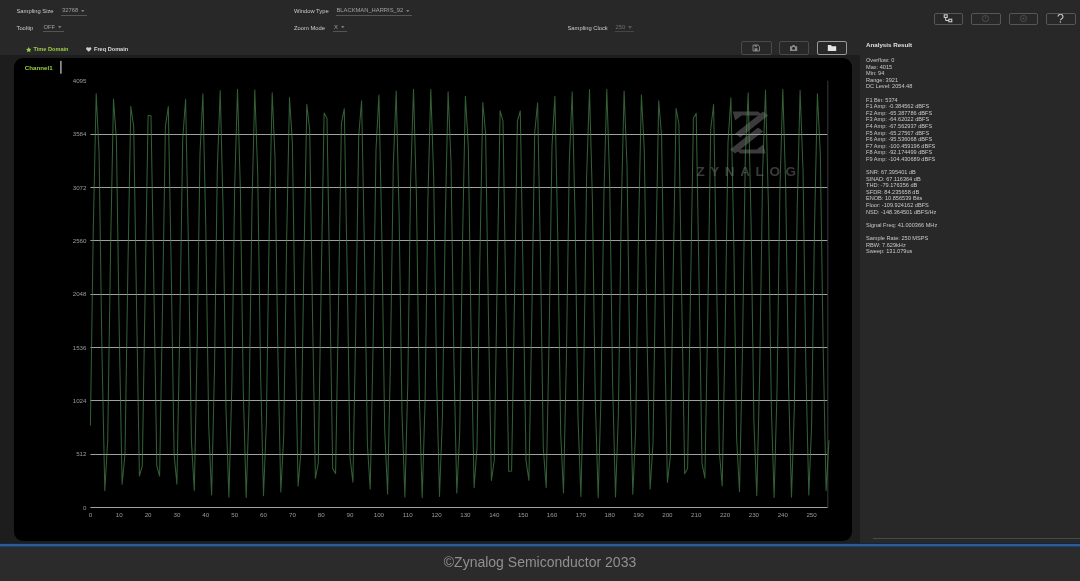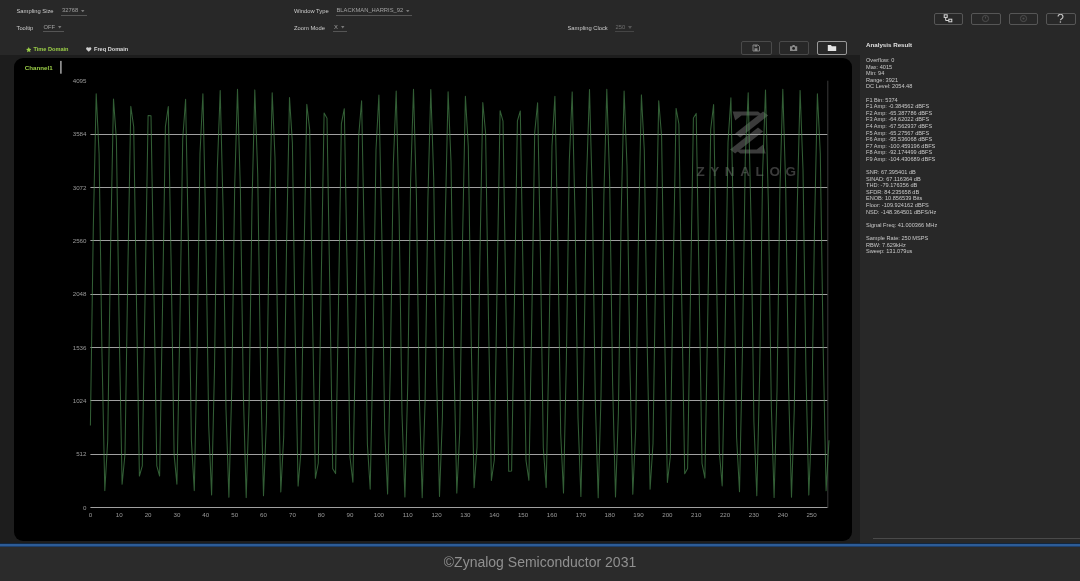--- a/index.html
+++ b/index.html
@@ -151,12 +151,12 @@
 </svg>
 
 <div class="abs" style="left:866px;top:41px;font-size:6.2px;font-weight:bold;color:#e0e0e0">Analysis Result</div>
 <div class="abs" style="left:866px;top:57px;font-size:5.6px;line-height:6.6px;color:#c9c9c9;white-space:nowrap">Overflow: 0<br>Max: 4015<br>Min: 94<br>Range: 3921<br>DC Level: 2054.48<br>&nbsp;<br>F1 Bin: 5374<br>F1 Amp: -0.384562 dBFS<br>F2 Amp: -65.387786 dBFS<br>F3 Amp: -64.62022 dBFS<br>F4 Amp: -67.562937 dBFS<br>F5 Amp: -65.27567 dBFS<br>F6 Amp: -95.536068 dBFS<br>F7 Amp: -100.459196 dBFS<br>F8 Amp: -92.174499 dBFS<br>F9 Amp: -104.430689 dBFS<br>&nbsp;<br>SNR: 67.395401 dB<br>SINAD: 67.116364 dB<br>THD: -79.176356 dB<br>SFDR: 84.235658 dB<br>ENOB: 10.856539 Bits<br>Floor: -109.924162 dBFS<br>NSD: -148.364501 dBFS/Hz<br>&nbsp;<br>Signal Freq: 41.000366 MHz<br>&nbsp;<br>Sample Rate: 250 MSPS<br>RBW: 7.629kHz<br>Sweep: 131.079us</div>
 <div class="abs" style="left:873px;top:538px;width:207px;height:1px;background:#4a4a4a"></div>
 
 <div class="abs" style="left:0;top:542.5px;width:1080px;height:1px;background:#11263f"></div>
 <div class="abs" style="left:0;top:543.5px;width:1080px;height:2px;background:#2d5c97"></div>
 <div class="abs" style="left:0;top:545.5px;width:1080px;height:1px;background:#1d3f6b"></div>
 <div class="abs" style="left:0;top:546.5px;width:1080px;height:34.5px;background:#2b2b2b"></div>
-<div class="abs" style="left:0;top:553.5px;width:1080px;text-align:center;font-size:14px;color:#909090">©Zynalog Semiconductor 2031</div>
+<div class="abs" style="left:0;top:553.5px;width:1080px;text-align:center;font-size:14px;color:#909090">©Zynalog Semiconductor 2033</div>
 </body></html>

